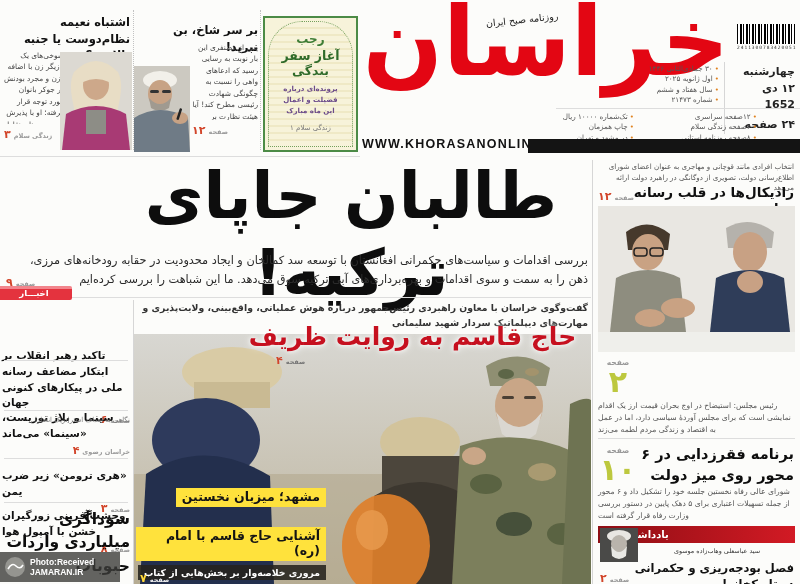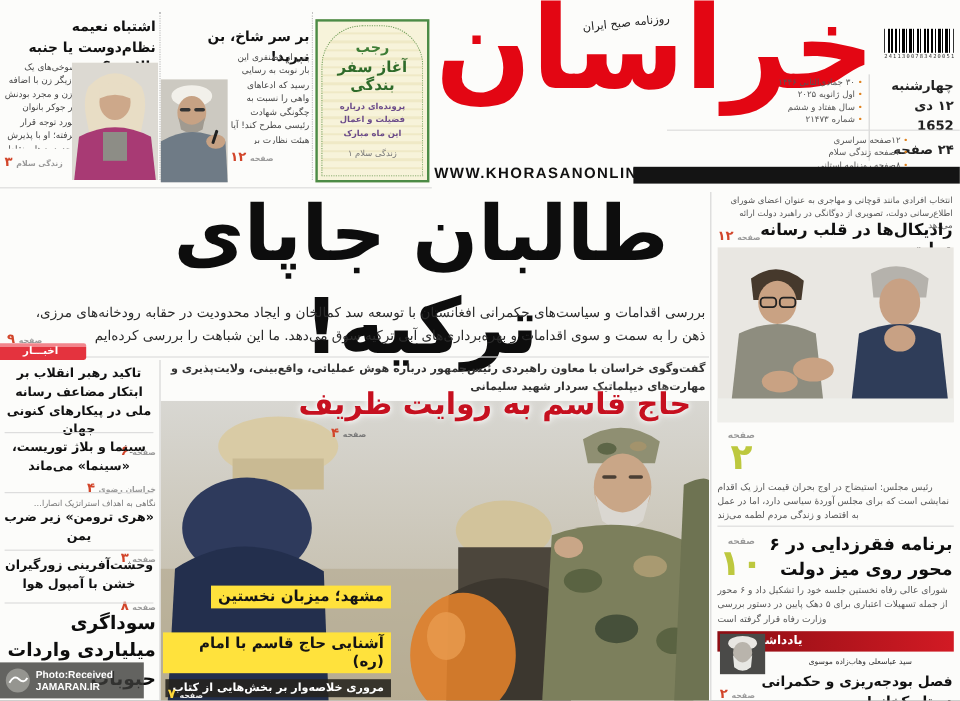--- a/index.html
+++ b/index.html
@@ -45,21 +45,21 @@
   .ilist div::before{content:"• ";color:#e0821e;font-size:7px;}
 
   
   .lead-head{font-size:64px;font-weight:900;color:#0d0d0d;text-align:center;line-height:1.2;
              letter-spacing:-1px;}
   .lead-sub{font-size:11.3px;font-weight:normal;color:#2b2b2b;text-align:right;line-height:1.65;}
 
   
   .ribbon{background:linear-gradient(180deg,#f2858c 0 3px,#e4333e 3px);color:#fff;
           font-size:8.5px;font-weight:bold;text-align:center;line-height:14px;border-radius:0 2px 2px 0;}
-  .lc-title{font-size:10.5px;font-weight:bold;color:#111;text-align:center;line-height:1.5;}
+  .lc-title{font-size:10.5px;font-weight:bold;color:#111;text-align:left;line-height:1.5;margin-top:44px;}
   .lc-kicker{font-size:6.8px;color:#777;text-align:right;}
   .lc-big{font-size:15.5px;font-weight:900;color:#0d0d0d;line-height:1.5;}
   .wm{background:rgba(60,60,58,.8);color:#fff;display:flex;align-items:center;gap:4px;padding:2px 4px;box-sizing:border-box;}
   .wm .t1{font-size:8.5px;font-weight:bold;line-height:1.2;font-family:"Liberation Sans",sans-serif;}
 
   
   .z-kicker{font-size:9.3px;font-weight:bold;color:#333;text-align:right;line-height:1.6;}
   .z-head{font-size:25px;font-weight:900;color:#c6101f;text-align:center;
           text-shadow:0 0 4px rgba(255,255,255,.95),0 0 8px rgba(255,255,255,.9);}
 
@@ -159,20 +159,25 @@
   <div class="abs ilist" style="left:575px;top:64px;width:144px;">
     <div>۳۰ جمادی‌الثانی ۱۴۴۶</div>
     <div>اول ژانویه ۲۰۲۵</div>
     <div>سال هفتاد و ششم</div>
     <div>شماره ۲۱۴۷۳</div>
   </div>
   <div class="abs ilist" style="left:651px;top:112px;width:82px;margin-left:24px;">
     <div>۱۲صفحه سراسری</div>
     <div>۴صفحه زندگی سلام</div>
     <div>۸صفحه روزنامه استانی</div>
+  </div>
+  <div class="abs ilist" style="left:548px;top:112px;width:86px;">
+    <div>تک‌شماره ۱۰۰۰۰ ریال</div>
+    <div>چاپ همزمان</div>
+    <div>در مشهد و تهران</div>
   </div>
 
   <div class="abs mast-url ltr" style="left:362px;top:137px;">WWW.KHORASANONLIN.IR</div>
   <div class="abs blackbar" style="left:528px;top:139px;width:272px;height:14px;"></div>
   <div class="hline" style="left:0;top:156px;width:360px;"></div>
 
   <div class="abs lead-head" style="left:110px;top:158px;width:482px;">طالبان جاپای ترکیه!</div>
   <div class="abs lead-sub" style="left:8px;top:252px;width:580px;">بررسی اقدامات و سیاست‌های حکمرانی افغانستان با توسعه سد کمالخان و ایجاد محدودیت در حقابه رودخانه‌های مرزی، ذهن را به سمت و سوی اقدامات و بهره‌برداری‌های آبی ترکیه سوق می‌دهد. ما این شباهت را بررسی کرده‌ایم</div>
   <div class="chip" style="left:6px;top:276px;">
     <span class="cw">صفحه</span>

